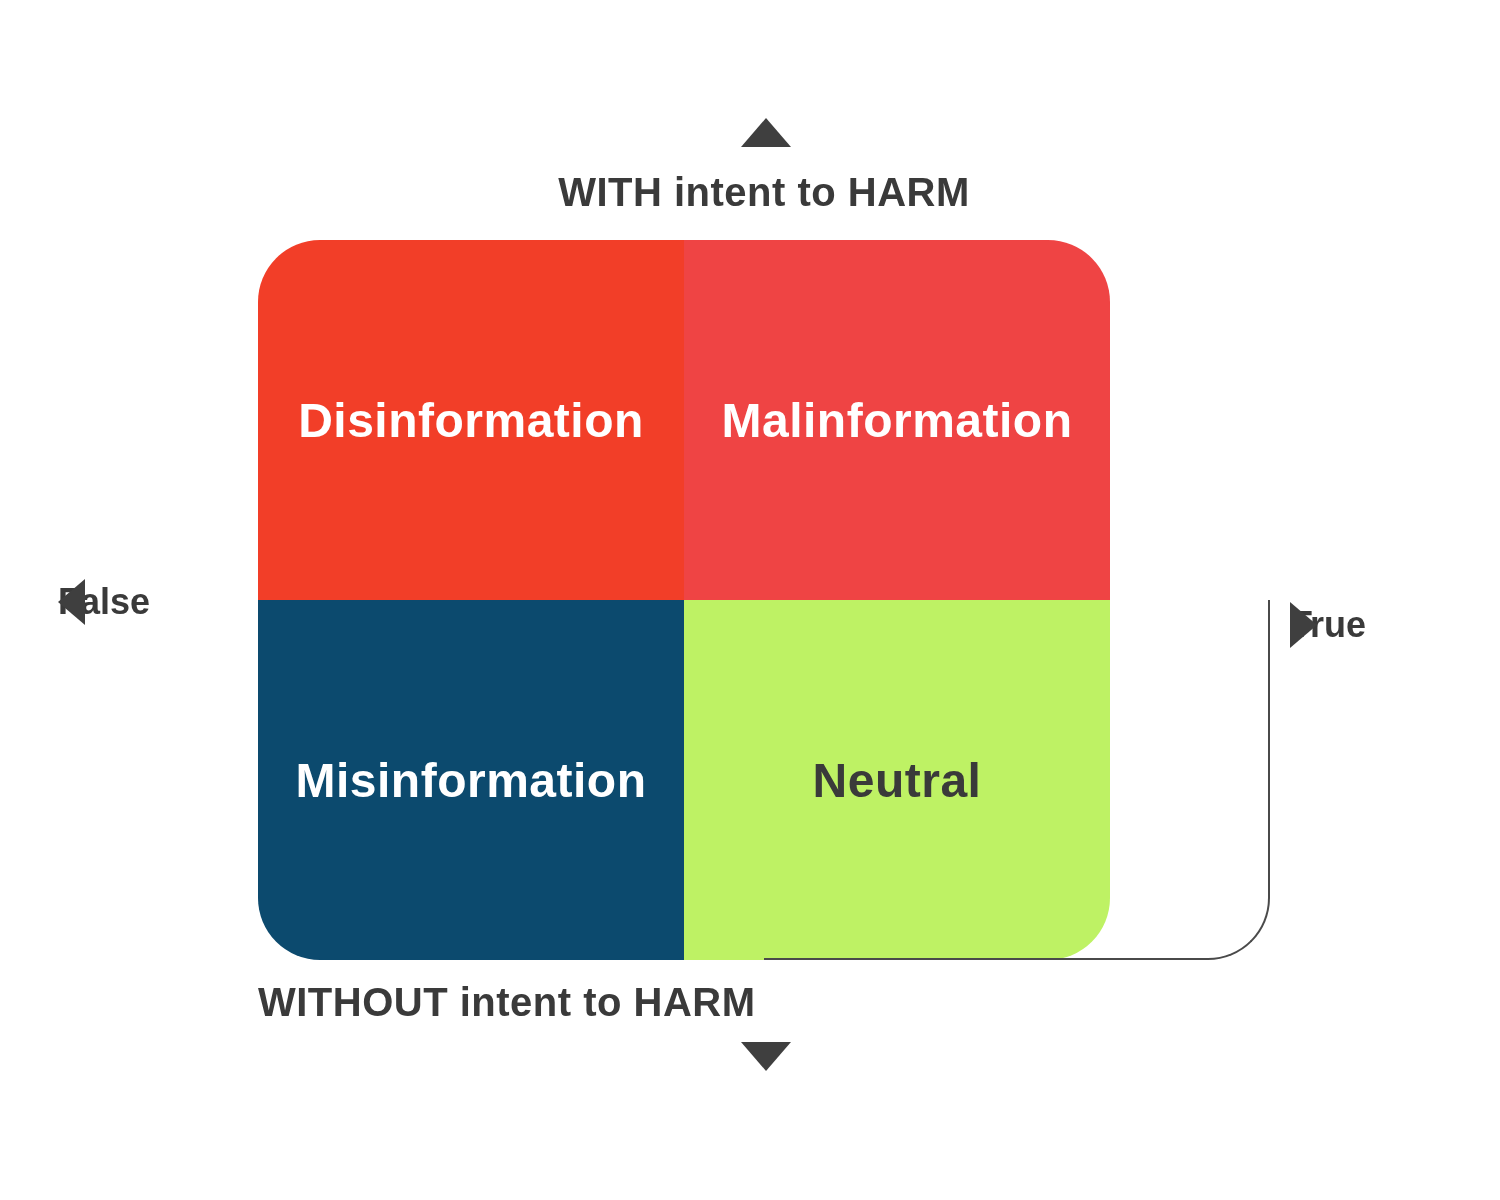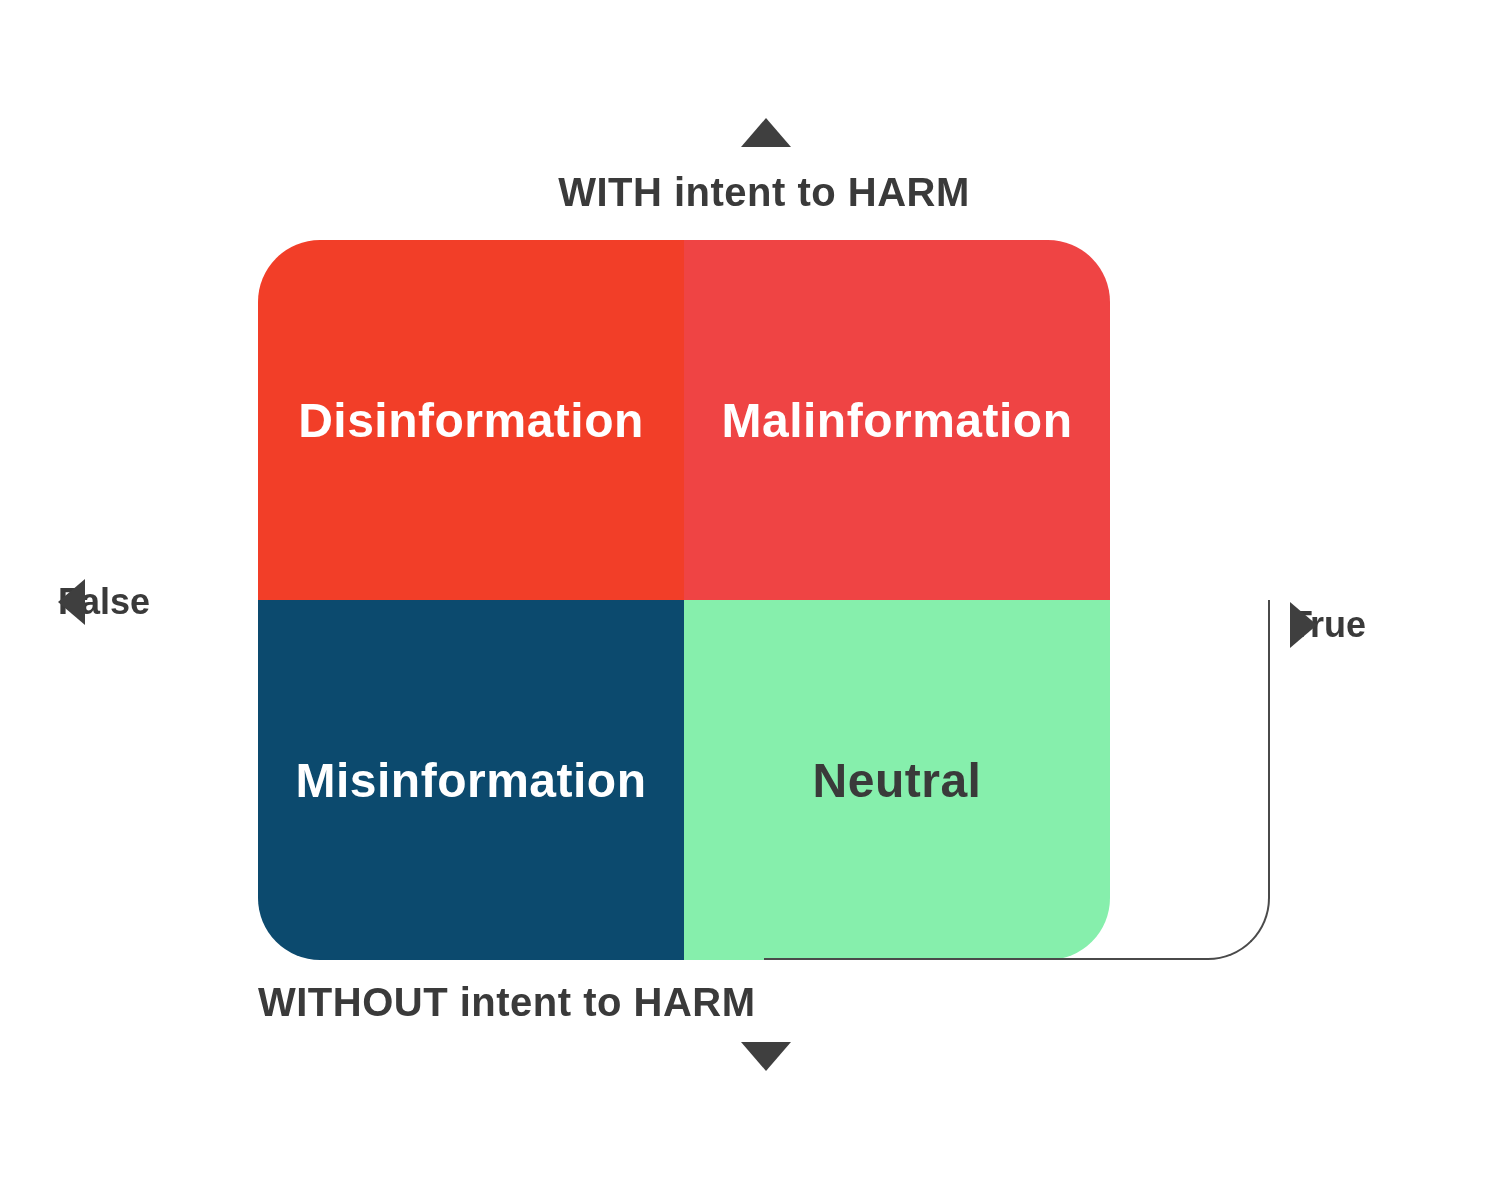--- a/index.html
+++ b/index.html
@@ -80,21 +80,21 @@
   <div class="grid">
     <div class="cell" style="background-color: rgb(242, 62, 40);">
       <span class="cell-label" style="color: rgb(255, 255, 255);">Disinformation</span>
     </div>
     <div class="cell" style="background-color: #ef4444;">
       <span class="cell-label" style="color: rgb(255, 255, 255);">Malinformation</span>
     </div>
     <div class="cell" style="background-color: #0c4a6e;">
       <span class="cell-label" style="color: rgb(255, 255, 255);">Misinformation</span>
     </div>
-    <div class="cell" style="background-color: #86efac;">
+    <div class="cell" style="background-color: #bef264;">
       <span class="cell-label" style="color: rgb(58, 58, 58);">Neutral</span>
     </div>
   </div>
 
   <div class="neutral-outline"></div>
 
   <div class="axis-side axis-side-left">
     <div class="arrow arrow-left"></div>
     <span>False</span>
   </div>

